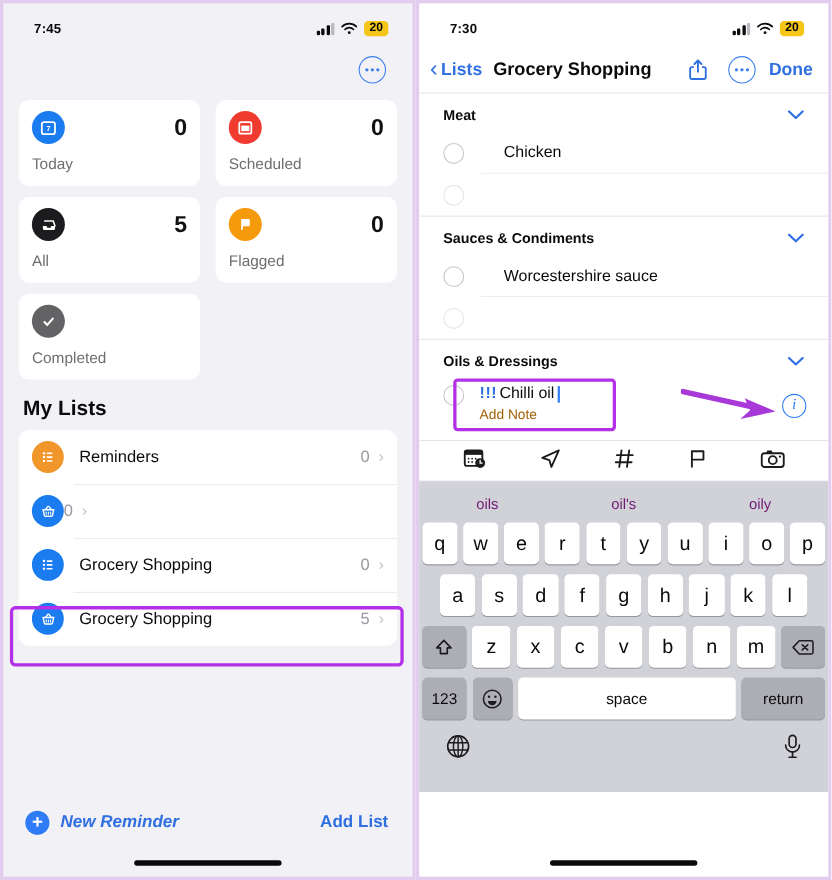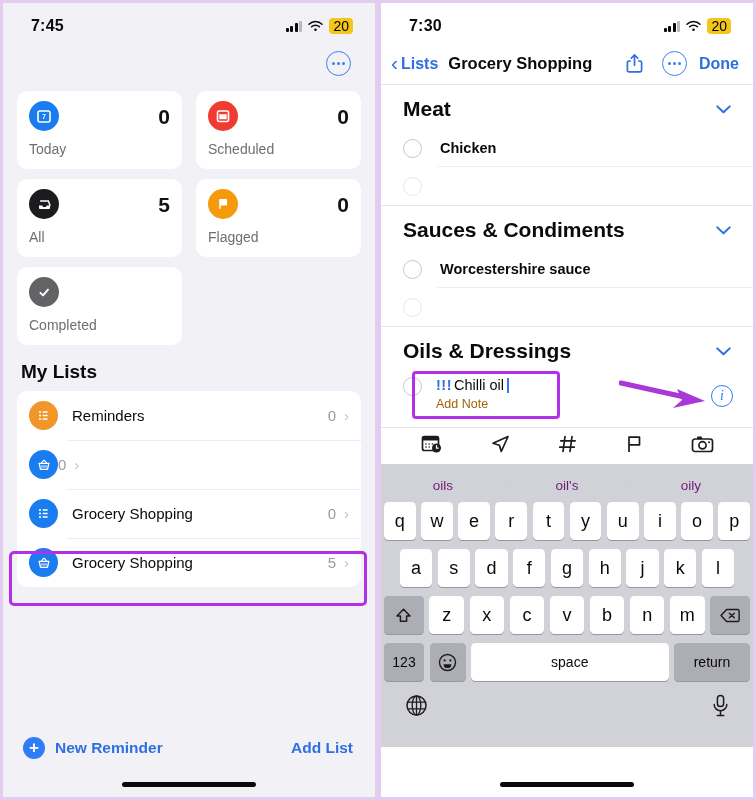--- a/index.html
+++ b/index.html
@@ -20,32 +20,32 @@
     overflow:hidden;
   }
   .phone.right{ background:#ffffff; }
 
   
   .statusbar{
     height:40px; display:flex; align-items:center;
     justify-content:space-between;
     padding:6px 22px 0 28px;
   }
-  .clock{ font-size:16px; font-weight:bold; color:#0a0a0a; letter-spacing:.2px; }
+  .clock{ font-size:12px; font-weight:bold; color:#0a0a0a; letter-spacing:.2px; }
   .status-right{ display:flex; align-items:center; gap:6px; }
   .bars{ display:flex; align-items:flex-end; gap:1.5px; height:11px; }
   .bars i{ display:block; width:3px; background:#0a0a0a; border-radius:1px; }
   .bars i:nth-child(1){height:4px}
   .bars i:nth-child(2){height:6px}
   .bars i:nth-child(3){height:8.5px}
   .bars i:nth-child(4){height:11px;background:#b9b9bf}
   .batt{
-    background:#f5c518; color:#000; font-size:14px; font-weight:normal;
+    background:#f5c518; color:#000; font-size:11px; font-weight:bold;
     border-radius:4px; padding:1px 4px 1.5px; line-height:1;
-    min-width:22px; text-align:right;
+    min-width:22px; text-align:center;
   }
 
   
   .l-toolbar{ height:40px; display:flex; justify-content:flex-end; align-items:center; padding-right:24px;}
   .circ-btn{
     width:25px;height:25px;border-radius:50%;
     border:1.6px solid #3c7ff0; display:flex;align-items:center;justify-content:center;
     gap:2px; background:transparent;
   }
   .circ-btn b{ width:3px;height:3px;border-radius:50%;background:#3c7ff0;display:block;}
@@ -86,21 +86,21 @@
   .bottombar{
     position:absolute; left:0; right:0; bottom:38px;
     display:flex; align-items:center; justify-content:space-between;
     padding:0 22px 0 20px;
   }
   .newrem{ display:flex; align-items:center; gap:10px; }
   .plus{
     width:22px;height:22px;border-radius:50%;background:#2f7cf6;
     display:flex;align-items:center;justify-content:center;color:#fff;font-size:17px;font-weight:bold;line-height:0;
   }
-  .newrem span{ font-size:15.5px; color:#2f6fe0; font-weight:bold;}
+  .newrem span{ font-size:15.5px; color:#2f6fe0; font-weight:bold;font-style:italic;}
   .addlist{ font-size:15.5px; color:#2f6fe0; font-weight:bold;}
 
   .homebar{
     position:absolute; bottom:10px; left:50%; transform:translateX(-50%);
     width:134px;height:5px;background:#0a0a0a;border-radius:3px;
   }
 
   
   .navbar{
     display:flex; align-items:center; height:42px; padding:0 14px 0 10px; gap:8px;
@@ -110,32 +110,32 @@
   .back .bchev{ font-size:21px; font-weight:normal; line-height:1; margin-top:-2px;}
   .navtitle{ font-size:16.5px;font-weight:bold;color:#0a0a0a; margin-left:2px;}
   .navspacer{ flex:1; }
   .ico-btn{ display:flex;align-items:center;justify-content:center;}
   .done{ color:#2f6fe0; font-size:16px; font-weight:bold;}
 
   .group-head{
     display:flex; align-items:center; justify-content:space-between;
     padding:12px 22px 8px 22px;
   }
-  .group-head .g{ font-size:21px;font-weight:bold;color:#0a0a0a;}
+  .group-head .g{ font-size:13px;font-weight:bold;color:#0a0a0a;}
   .group-head .dn{ color:#2f6fe0; font-size:13px; }
   .item{
     display:flex; align-items:center; height:38px; padding:0 22px 0 22px; position:relative;
   }
   .item::after{
     content:""; position:absolute; left:56px; right:0; bottom:0; height:1px; background:#ededf0;
   }
   .item.noline::after{ background:transparent; }
   .rad{ width:19px;height:19px;border-radius:50%;border:1.4px solid #c8c8cd; flex:0 0 auto;}
   .rad.faint{ opacity:.45; }
-  .itxt{ margin-left:18px; font-size:14.5px; color:#0a0a0a;font-weight:bold;}
+  .itxt{ margin-left:36px; font-size:14.5px; color:#0a0a0a;}
   .grp-sep{ height:1px; background:#e6e6ea; margin-left:0; }
 
   .edit-row{ display:flex; align-items:flex-start; padding:6px 22px 0 22px; position:relative; height:56px;}
   .edit-box{ margin-left:14px; width:152px; }
   .edit-line1{ font-size:14.5px; color:#0a0a0a; display:flex; align-items:center; gap:2px;}
   .bangs{ color:#2f6fe0; font-weight:bold; letter-spacing:.5px;}
   .caret{ display:inline-block; width:2px; height:15px; background:#2f7cf6; margin-left:1px;}
   .addnote{ font-size:12.5px; color:#a16207; margin-top:4px;}
   .hl-edit{
     position:absolute; left:31px; top:0px; width:148px; height:48px;

